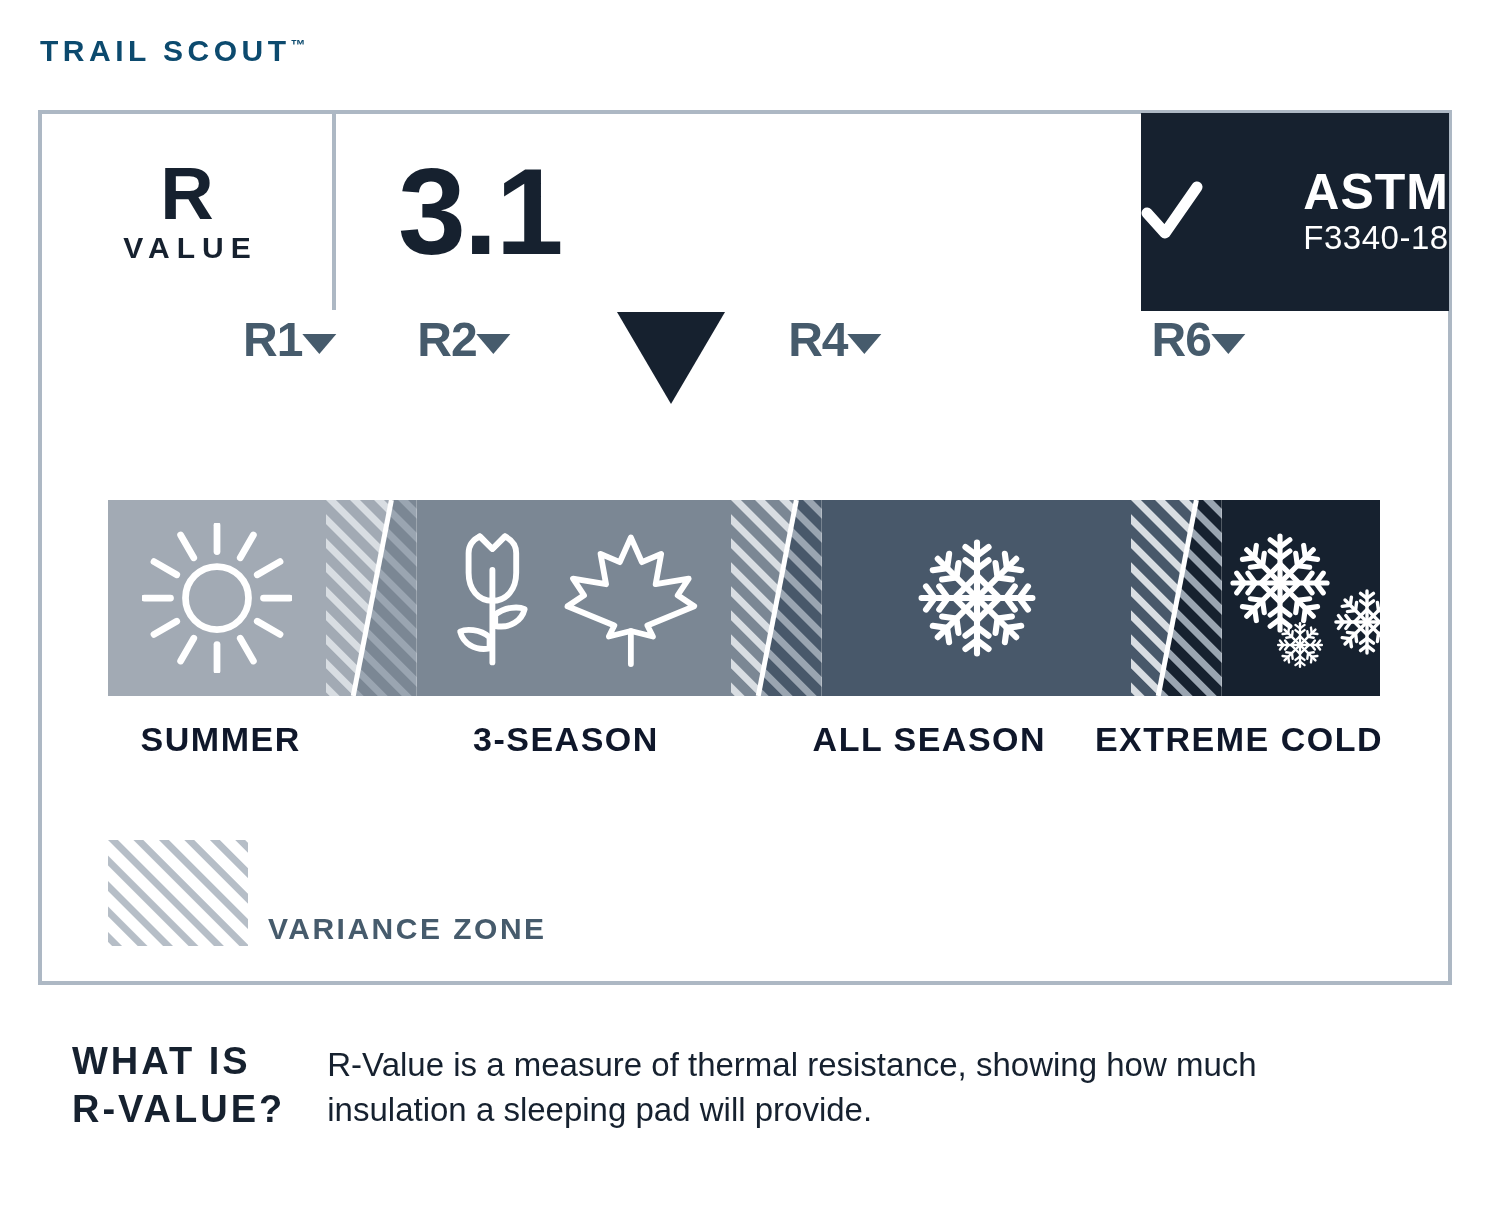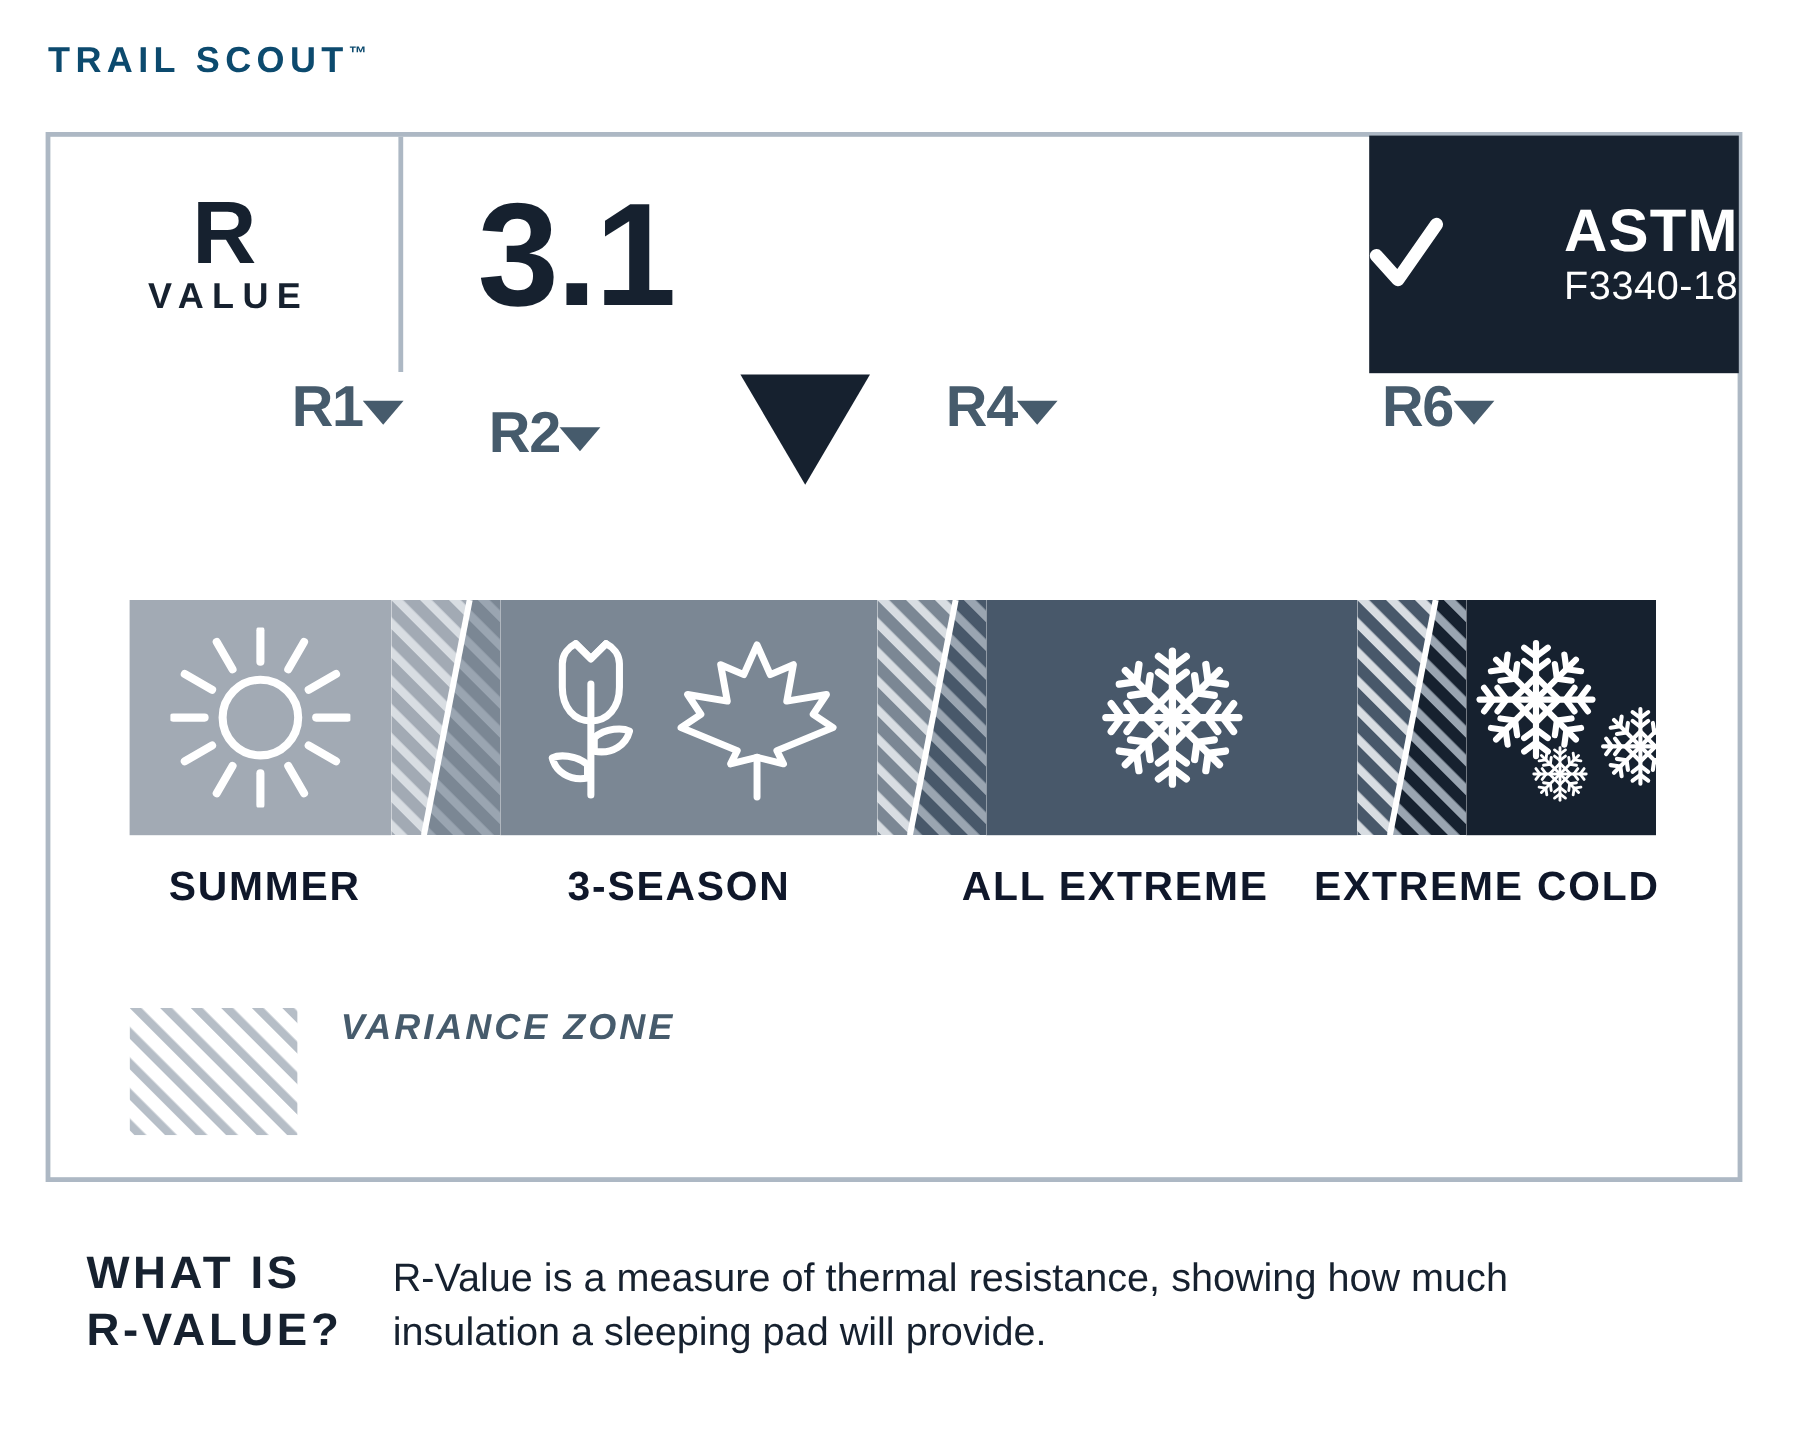--- a/index.html
+++ b/index.html
@@ -209,23 +209,22 @@
     color: #0f172a;
     white-space: nowrap;
   }
 
   
   .legend {
     position: absolute;
     left: 66px;
     top: 530px;
     display: flex;
-    align-items: flex-start;
-    gap: 36px;
-    font-style: italic;
+    align-items: flex-end;
+    gap: 20px;
   }
   .legend-swatch {
     width: 140px;
     height: 106px;
   }
   .legend-text {
     font-size: 30px;
     font-weight: bold;
     letter-spacing: 2.5px;
     color: #465b6c;
@@ -288,21 +287,21 @@
       </div>
     </div>
   </div>
 
   <div class="scale-area">
     <div class="ticks" id="ticks">
         <div class="tick" style="left: 247.714px; top: 6px;">
           <div class="tick-label">R1</div>
      <div class="tick-arrow"></div>
         </div>
-        <div class="tick" style="left: 412px; top: 6px; margin-top: 22px;">
+        <div class="tick" style="left: 422px; top: 6px;">
           <div class="tick-label">R2</div>
      <div class="tick-arrow"></div>
         </div>
         <div class="tick" style="left: 792.857px; top: 6px;">
           <div class="tick-label">R4</div>
      <div class="tick-arrow"></div>
         </div>
         <div class="tick" style="left: 1156.29px; top: 6px;">
           <div class="tick-label">R6</div>
      <div class="tick-arrow"></div>
@@ -588,21 +587,21 @@
                   <line x1="72.62741699796952" y1="27.372583002030478" x2="71.10769709349881" y2="16.47806826240322"></line>
     </g>
               </svg>
             </div>
          </div>
         </div>
       </div>
     <div class="cat-labels" id="cat-labels">
         <div class="cat-label" style="left: 112.663px;">SUMMER</div>
         <div class="cat-label" style="left: 457.92px;">3-SEASON</div>
-        <div class="cat-label" style="left: 821.349px;">ALL EXTREME</div>
+        <div class="cat-label" style="left: 821.349px;">ALL SEASON</div>
         <div class="cat-label" style="left: 1131px;">EXTREME COLD</div>
       </div>
 
     <div class="legend">
       <svg class="legend-swatch" viewBox="0 0 140 106">
         <defs>
           <pattern id="legendHatch" width="18" height="18" patternUnits="userSpaceOnUse" patternTransform="rotate(-45)">
             <rect width="18" height="18" fill="#ffffff"></rect>
             <rect width="7" height="18" fill="#b6bec7"></rect>
           </pattern>

